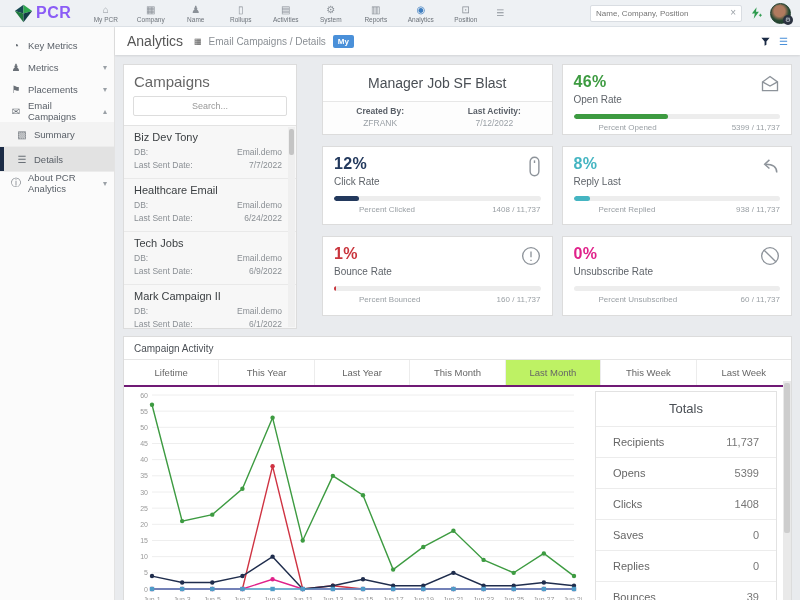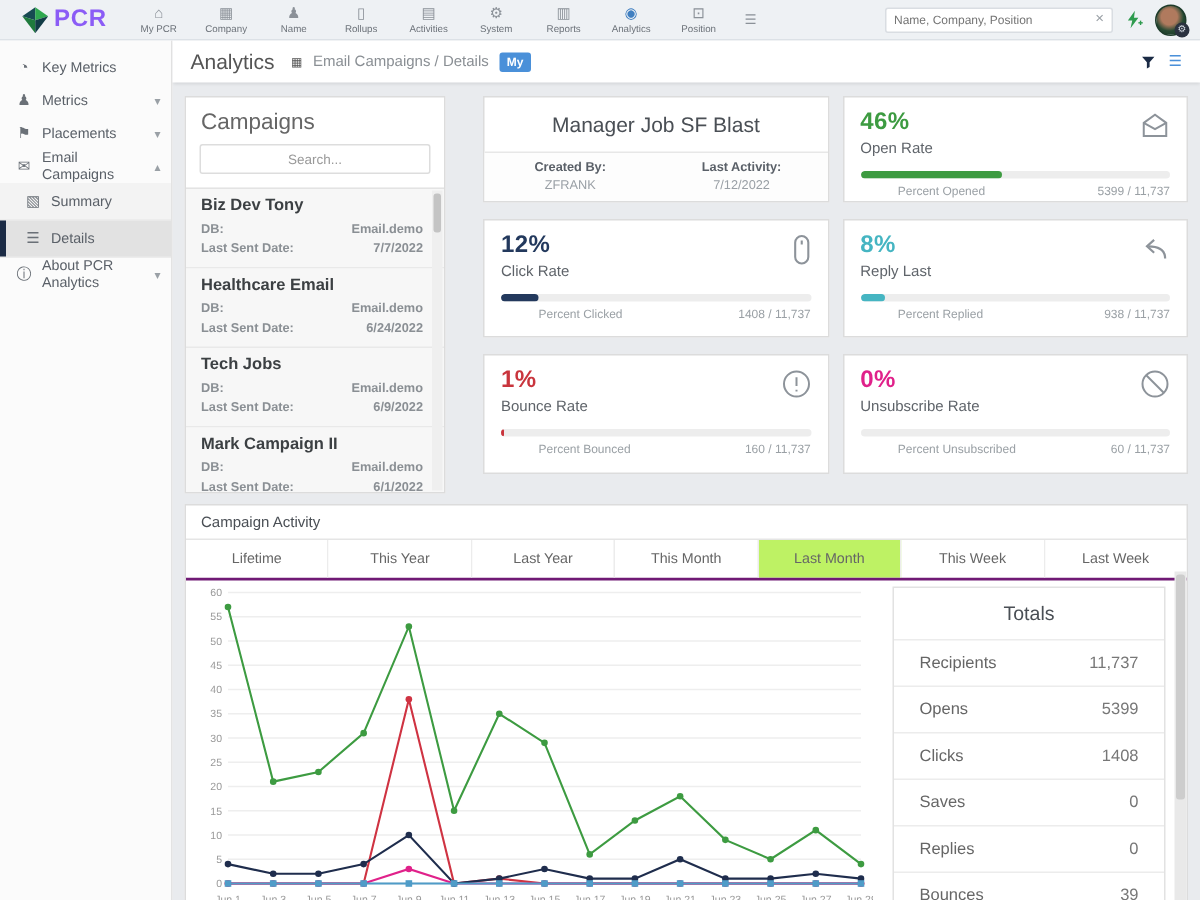--- a/index.html
+++ b/index.html
@@ -46,21 +46,21 @@
 
   .content { flex:1; padding:9px 8px 0; overflow:hidden; }
   .top-row { display:flex; gap:25px; height:265px; }
 
   
   .campaigns-card { width:174px; flex-shrink:0; background:#fff; border:1px solid #dcdcdc; display:flex; flex-direction:column; }
   .cc-title { font-size:15px; color:#666; padding:8px 10px 6px; }
   .cc-search { margin:0 9px 9px; height:20px; border:1px solid #ddd; border-radius:2px; width:auto; display:block; text-align:center; font-size:9px; color:#555; outline:none; font-family:inherit; }
   .cc-search::placeholder { color:#999; }
   .cc-list { flex:1; overflow:hidden; border-top:1px solid #e3e3e3; background:#f7f7f7; position:relative; }
-  .cc-item { background:#f7f7f7; padding:5px 14px 6px 10px; border-bottom:1px solid #e9e9e9; cursor:pointer;font-weight:bold; }
+  .cc-item { background:#f7f7f7; padding:5px 14px 6px 10px; border-bottom:1px solid #e9e9e9; cursor:pointer; }
   .cc-name { font-size:11px; color:#3c4043; margin-bottom:3px; }
   .cc-kv { display:flex; justify-content:space-between; font-size:8.5px; color:#8a8f94; line-height:13px; }
   .cc-scroll { position:absolute; top:1px; right:1px; width:7px; bottom:1px; background:#efefef; }
   .cc-thumb { width:5px; margin:2px auto 0; height:26px; background:#c4c4c4; border-radius:2px; }
 
   
   .cards-grid { flex:1; display:grid; grid-template-columns:1fr 1fr; grid-template-rows:71px 79px 80px; gap:11px 9px; }
   .card { background:#fff; border:1px solid #dcdcdc; }
   .manager-card { display:flex; flex-direction:column; }
   .mc-title { flex:1; display:flex; align-items:center; justify-content:center; font-size:14px; color:#4a4f55; }

